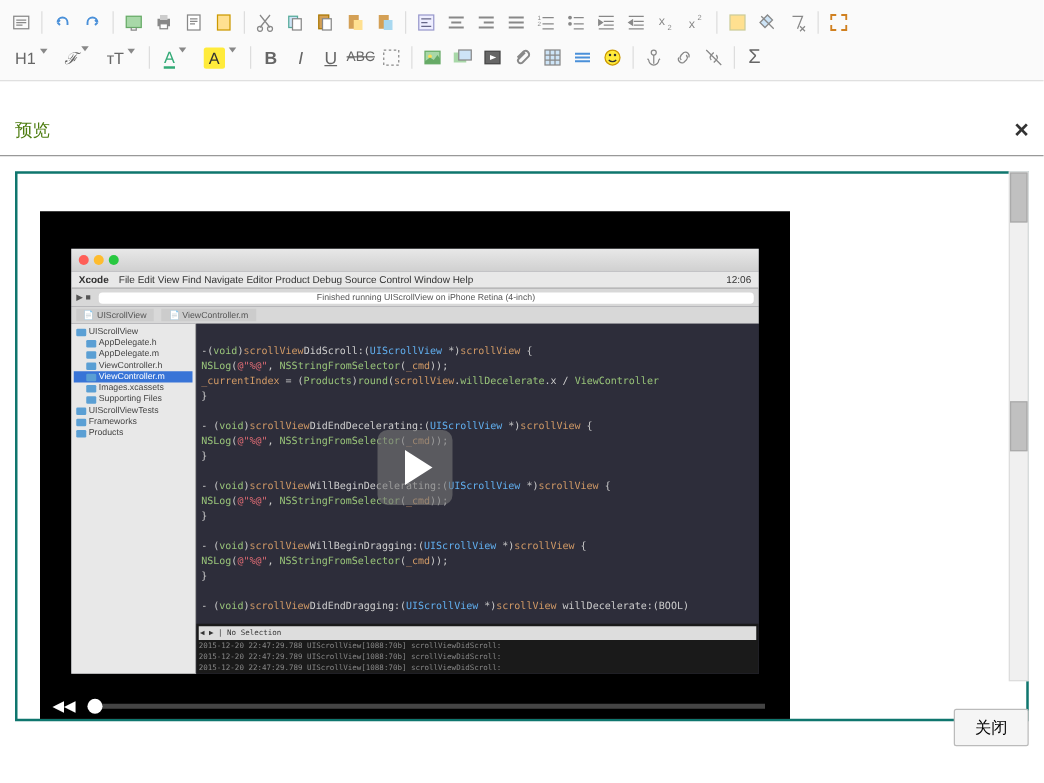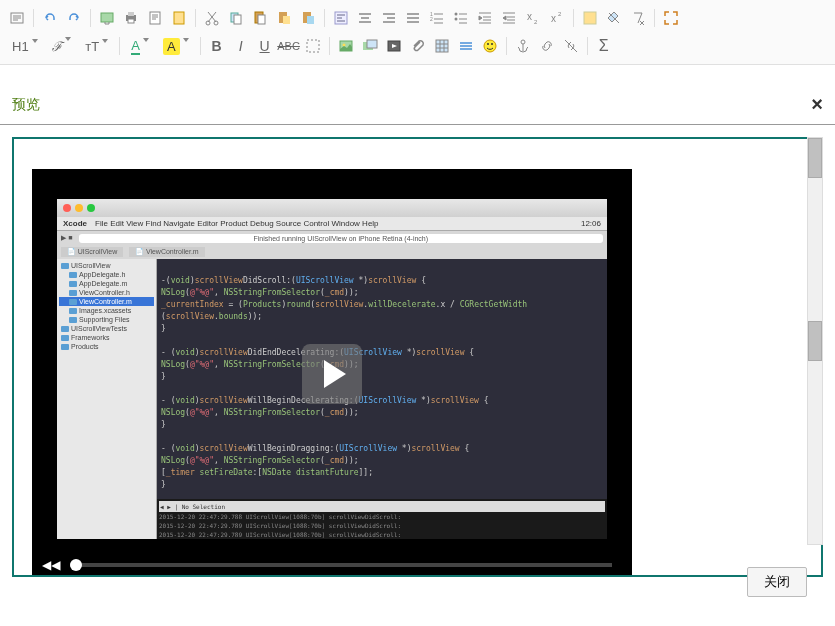--- a/index.html
+++ b/index.html
@@ -32,21 +32,21 @@
 .folder{width:8px;height:6px;background:#5a9fd4;border-radius:1px}
 .xcode-code{flex:1;background:#2d2d3a;font-family:Menlo,monospace;font-size:8px;padding:4px;line-height:1.5;position:relative;overflow:hidden;white-space:nowrap}
 .code-line{color:#ccc}
 .c-y{color:#d4c05c}.c-r{color:#e06c75}.c-b{color:#61afef}.c-g{color:#98c379}.c-o{color:#d19a66}
 .xcode-bottom{height:40px;background:#1a1a1a;font-size:6px;color:#888;padding:2px;font-family:monospace;overflow:hidden}
 .play-btn{position:absolute;left:50%;top:50%;transform:translate(-50%,-50%);width:60px;height:60px;background:rgba(120,120,120,0.6);border-radius:8px;display:flex;align-items:center;justify-content:center;cursor:pointer}
 .play-tri{width:0;height:0;border-left:22px solid #fff;border-top:14px solid transparent;border-bottom:14px solid transparent;margin-left:5px}
 .video-ctrl{position:absolute;left:0;right:0;bottom:0;height:28px;background:#000;display:flex;align-items:center;padding:0 10px}
 .prog-bar{flex:1;height:4px;background:#444;margin:0 10px;position:relative}
 .prog-dot{position:absolute;left:0;top:-4px;width:12px;height:12px;background:#fff;border-radius:50%}
-.footer-btns{position:absolute;right:28px;bottom:8px}
+.footer-btns{position:absolute;right:12px;bottom:8px}
 .btn-close{background:#f5f5f5;border:1px solid #bbb;padding:5px 16px;font-size:13px;cursor:pointer;border-radius:2px}
 </style>
 </head>
 <body>
 
 <div class="toolbar">
   <div class="tb-row">
     <div class="tb-btn">
         <svg viewBox="0 0 16 16">
           <rect x="2" y="3" width="12" height="10" fill="none" stroke="#888" stroke-width="1"></rect>
@@ -349,35 +349,33 @@
               <div class="side-item" style="padding-left:10px"><span class="folder"></span>Supporting Files</div>
               <div class="side-item" style="padding-left:2px"><span class="folder"></span>UIScrollViewTests</div>
               <div class="side-item" style="padding-left:2px"><span class="folder"></span>Frameworks</div>
               <div class="side-item" style="padding-left:2px"><span class="folder"></span>Products</div>
             </div>
           <div class="xcode-code">
             <div id="code-area">
                 <div class="code-line ">&nbsp;</div>
                 <div class="code-line ">-(<span class="c-g">void</span>)<span class="c-o">scrollView</span>DidScroll:(<span class="c-b">UIScrollView</span> *)<span class="c-o">scrollView</span> {</div>
                 <div class="code-line ">    <span class="c-g">NSLog</span>(<span class="c-r">@"%@"</span>, <span class="c-g">NSStringFromSelector</span>(<span class="c-o">_cmd</span>));</div>
-                <div class="code-line ">    <span class="c-o">_currentIndex</span> = (<span class="c-g">Products</span>)<span class="c-g">round</span>(<span class="c-o">scrollView</span>.<span class="c-g">willDecelerate</span>.x / <span class="c-g">CGRectGetWidth</span></div>
-                <div class="code-line ">        (<span class="c-o">scrollView</span>.<span class="c-g">bounds</span>));</div>
+                <div class="code-line ">    <span class="c-o">_currentIndex</span> = (<span class="c-g">Products</span>)<span class="c-g">round</span>(<span class="c-o">scrollView</span>.<span class="c-g">willDecelerate</span>.x / <span class="c-g">ViewController</span></div>
                 <div class="code-line ">}</div>
                 <div class="code-line ">&nbsp;</div>
                 <div class="code-line ">- (<span class="c-g">void</span>)<span class="c-o">scrollView</span>DidEndDecelerating:(<span class="c-b">UIScrollView</span> *)<span class="c-o">scrollView</span> {</div>
                 <div class="code-line ">    <span class="c-g">NSLog</span>(<span class="c-r">@"%@"</span>, <span class="c-g">NSStringFromSelector</span>(<span class="c-o">_cmd</span>));</div>
                 <div class="code-line ">}</div>
                 <div class="code-line ">&nbsp;</div>
                 <div class="code-line ">- (<span class="c-g">void</span>)<span class="c-o">scrollView</span>WillBeginDecelerating:(<span class="c-b">UIScrollView</span> *)<span class="c-o">scrollView</span> {</div>
                 <div class="code-line ">    <span class="c-g">NSLog</span>(<span class="c-r">@"%@"</span>, <span class="c-g">NSStringFromSelector</span>(<span class="c-o">_cmd</span>));</div>
                 <div class="code-line ">}</div>
                 <div class="code-line ">&nbsp;</div>
                 <div class="code-line ">- (<span class="c-g">void</span>)<span class="c-o">scrollView</span>WillBeginDragging:(<span class="c-b">UIScrollView</span> *)<span class="c-o">scrollView</span> {</div>
                 <div class="code-line ">    <span class="c-g">NSLog</span>(<span class="c-r">@"%@"</span>, <span class="c-g">NSStringFromSelector</span>(<span class="c-o">_cmd</span>));</div>
-                <div class="code-line ">    [<span class="c-o">_timer</span> <span class="c-g">setFireDate</span>:[<span class="c-g">NSDate</span> <span class="c-g">distantFuture</span>]];</div>
                 <div class="code-line ">}</div>
                 <div class="code-line ">&nbsp;</div>
                 <div class="code-line ">- (<span class="c-g">void</span>)<span class="c-o">scrollView</span>DidEndDragging:(<span class="c-b">UIScrollView</span> *)<span class="c-o">scrollView</span> willDecelerate:(BOOL)</div>
               </div>
             <div class="xcode-bottom" id="console" style="position:absolute;left:0;right:0;bottom:0">
                 <div style="background:#ddd;color:#333;padding:1px">◀ ▶ | No Selection</div>
                 <div>2015-12-20 22:47:29.788 UIScrollView[1088:70b] scrollViewDidScroll:</div>
                 <div>2015-12-20 22:47:29.789 UIScrollView[1088:70b] scrollViewDidScroll:</div>
                 <div>2015-12-20 22:47:29.789 UIScrollView[1088:70b] scrollViewDidScroll:</div>
               </div>

